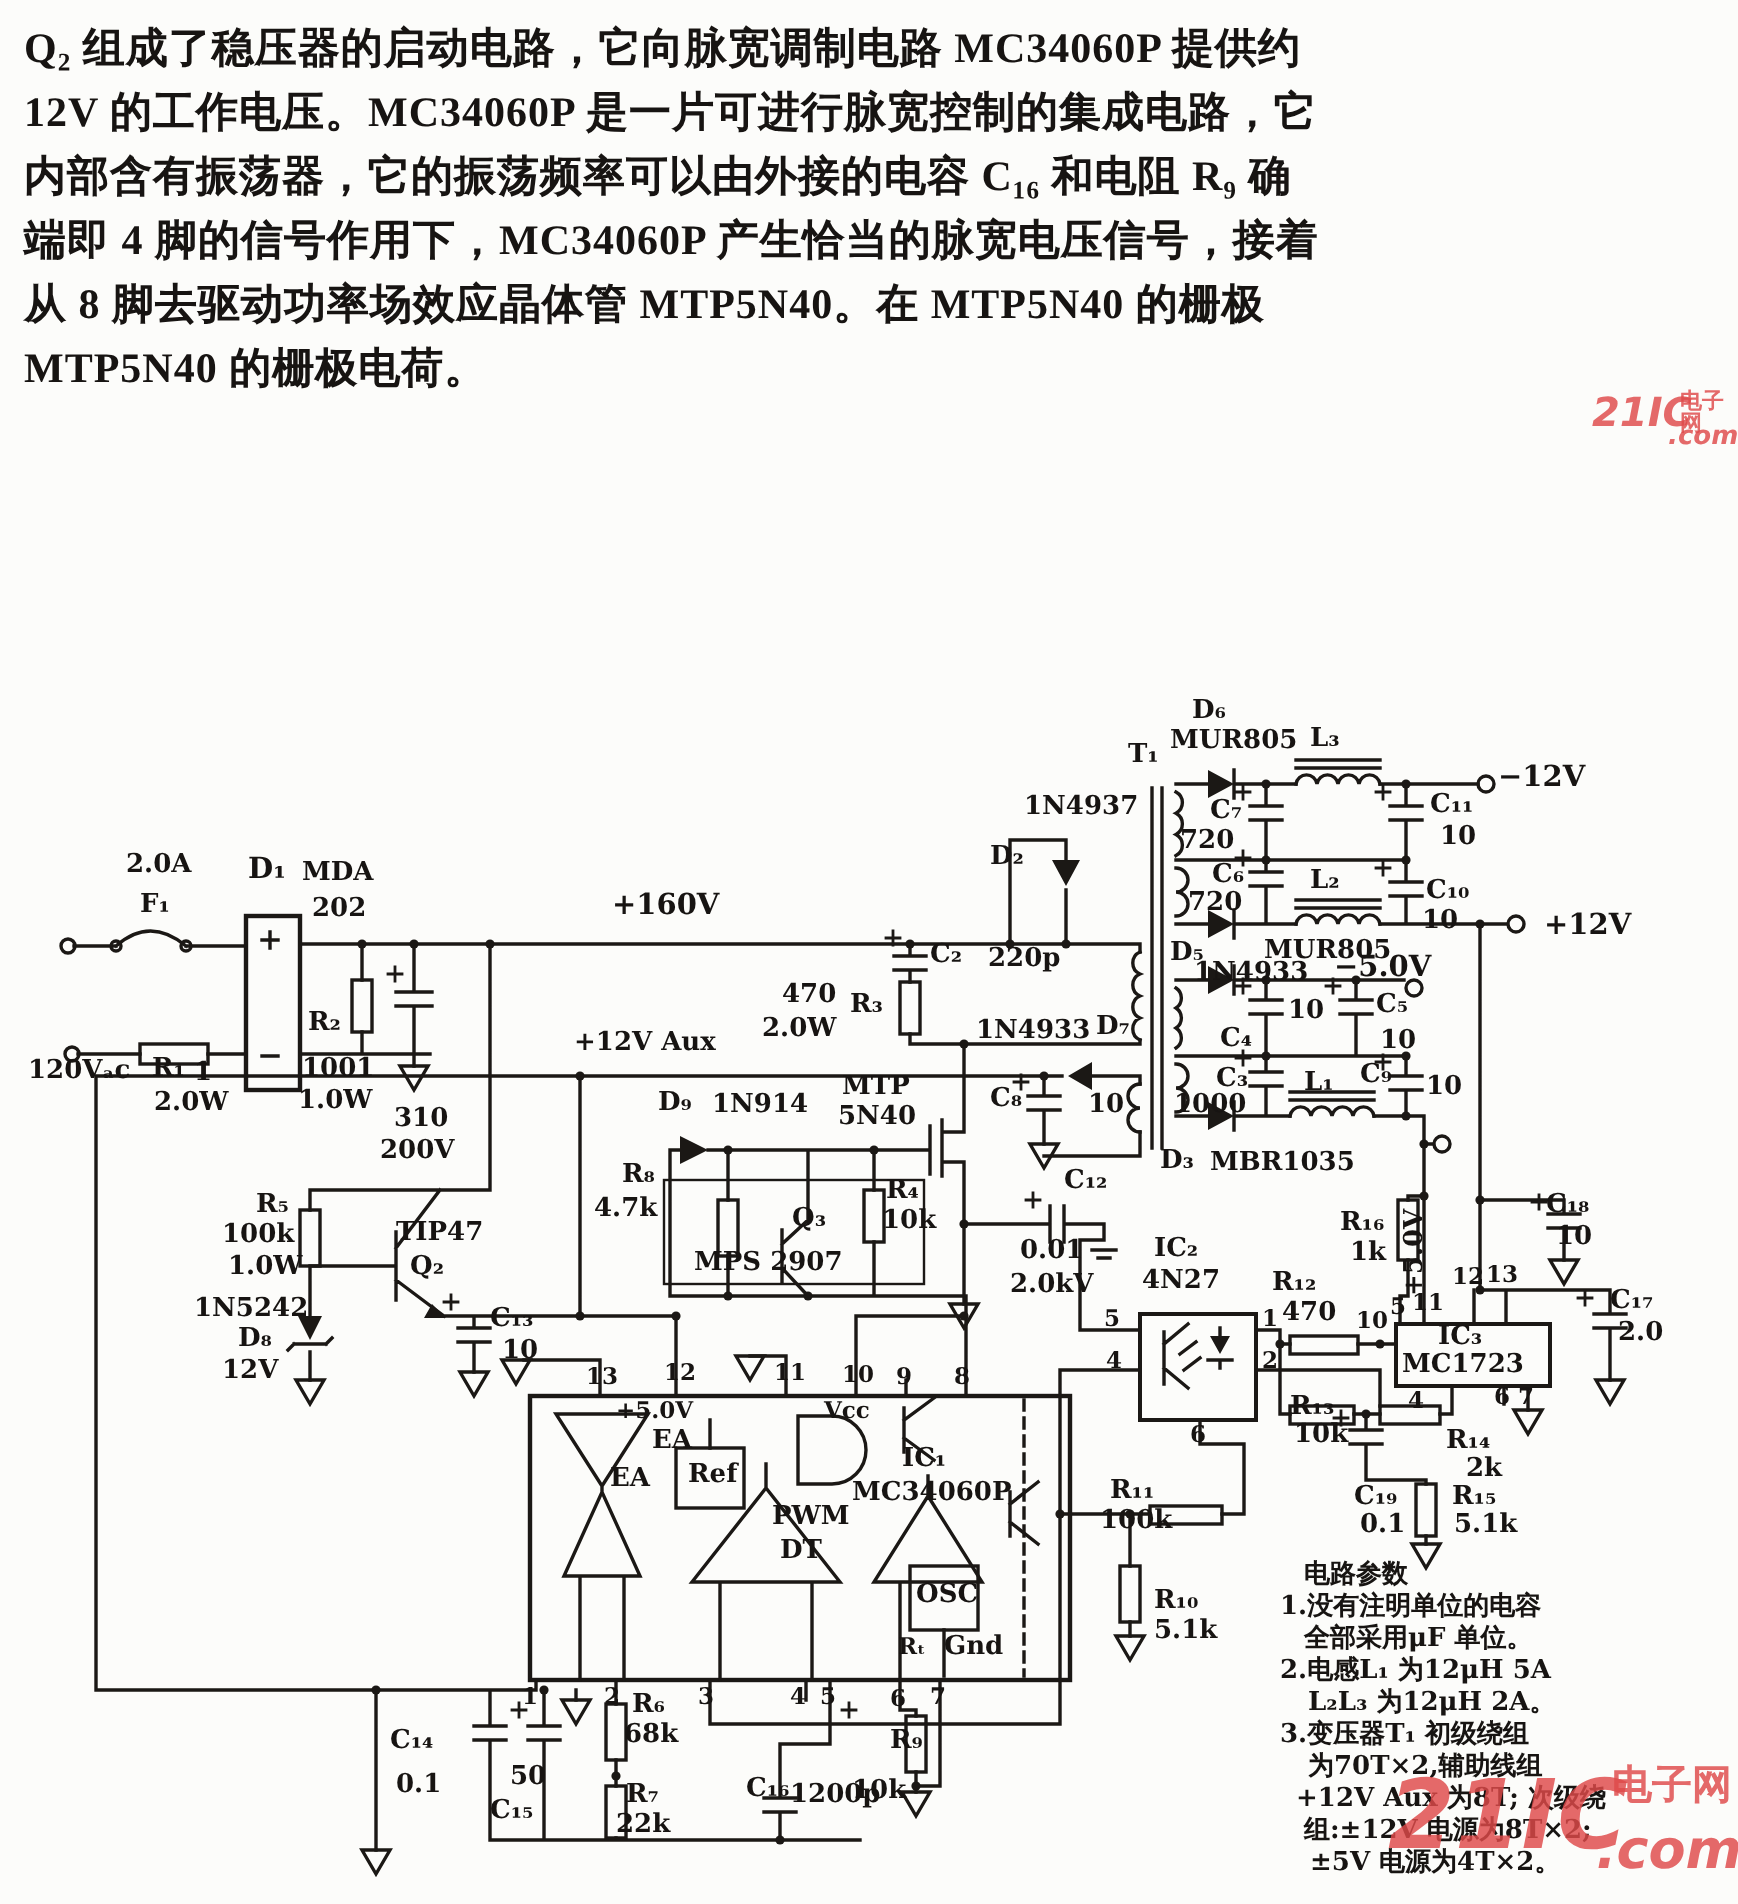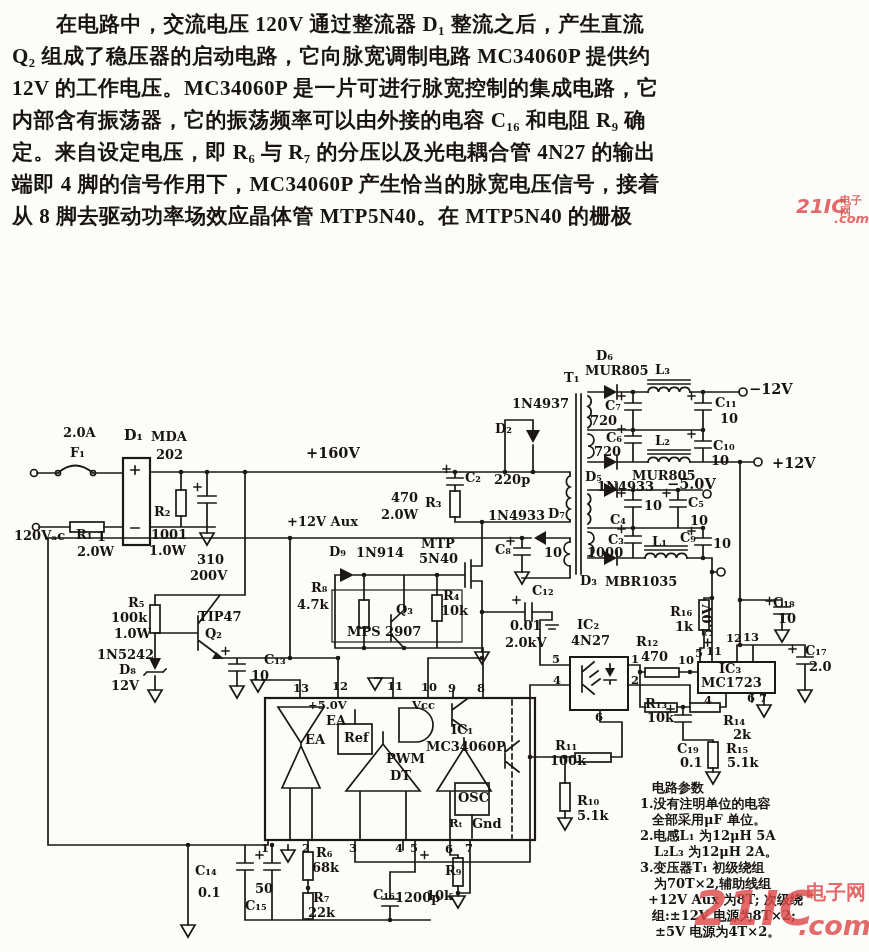--- a/index.html
+++ b/index.html
@@ -16,27 +16,26 @@
   .lg{font-size:14.5px;}
   .vert{transform:rotate(-90deg);transform-origin:left top;}
   .wm{position:absolute;color:#df4a4a;opacity:.82;font-style:italic;font-weight:700;
       font-family:"DejaVu Sans","Liberation Sans",sans-serif;line-height:1;}
   .params .lb{font-size:13px;}
 </style>
 </head>
 <body>
 
 <div id="intro">
-  <div class="iline first">在电路中，交流电压 120V 通过整流器 D₁ 整流之后，产生直流</div>
   <div class="iline">Q₂ 组成了稳压器的启动电路，它向脉宽调制电路 MC34060P 提供约</div>
   <div class="iline">12V 的工作电压。MC34060P 是一片可进行脉宽控制的集成电路，它</div>
   <div class="iline">内部含有振荡器，它的振荡频率可以由外接的电容 C₁₆ 和电阻 R₉ 确</div>
-  <div class="iline">定。来自设定电压，即 R₆ 与 R₇ 的分压以及光电耦合管 4N27 的输出</div>
   <div class="iline">端即 4 脚的信号作用下，MC34060P 产生恰当的脉宽电压信号，接着</div>
   <div class="iline">从 8 脚去驱动功率场效应晶体管 MTP5N40。在 MTP5N40 的栅极</div>
+  <div class="iline">MTP5N40 的栅极电荷。</div>
 </div>
 
 <div id="schem">
 <svg width="869" height="952" viewBox="0 0 869 952">
   <g stroke="#1b1815" stroke-width="1.7" fill="none" stroke-linecap="square">
 
     <path d="
       M37,473 H58 M58,473 Q75,458 93,473 M93,473 H123 M39,527 H70 M104,527 H123
       M150,472 H570 M181,472 V490 M181,516 V527 M150,527 H215
       M207,472 V496 M207,503 V527 M198,496 H216 M198,503 H216 M207,527 V533
@@ -252,21 +251,21 @@
 <span class="lb" style="left:190px;top:569px">200V</span>
 <span class="lb lg" style="left:306px;top:446px">+160V</span>
 <span class="lb" style="left:128px;top:596px">R₅</span>
 <span class="lb" style="left:111px;top:611px">100k</span>
 <span class="lb" style="left:114px;top:627px">1.0W</span>
 <span class="lb" style="left:198px;top:610px">TIP47</span>
 <span class="lb" style="left:205px;top:627px">Q₂</span>
 <span class="lb" style="left:97px;top:648px">1N5242</span>
 <span class="lb" style="left:119px;top:663px">D₈</span>
 <span class="lb" style="left:111px;top:679px">12V</span>
-<span class="lb" style="left:264px;top:653px">C₁₃</span>
+<span class="lb" style="left:245px;top:653px">C₁₃</span>
 <span class="lb" style="left:251px;top:669px">10</span>
 <span class="lb" style="left:391px;top:491px">470</span>
 <span class="lb" style="left:425px;top:496px">R₃</span>
 <span class="lb" style="left:381px;top:508px">2.0W</span>
 <span class="lb" style="left:465px;top:471px">C₂</span>
 <span class="lb" style="left:494px;top:473px">220p</span>
 <span class="lb" style="left:287px;top:515px">+12V Aux</span>
 <span class="lb" style="left:329px;top:545px">D₉</span>
 <span class="lb" style="left:356px;top:546px">1N914</span>
 <span class="lb" style="left:421px;top:537px">MTP</span>

